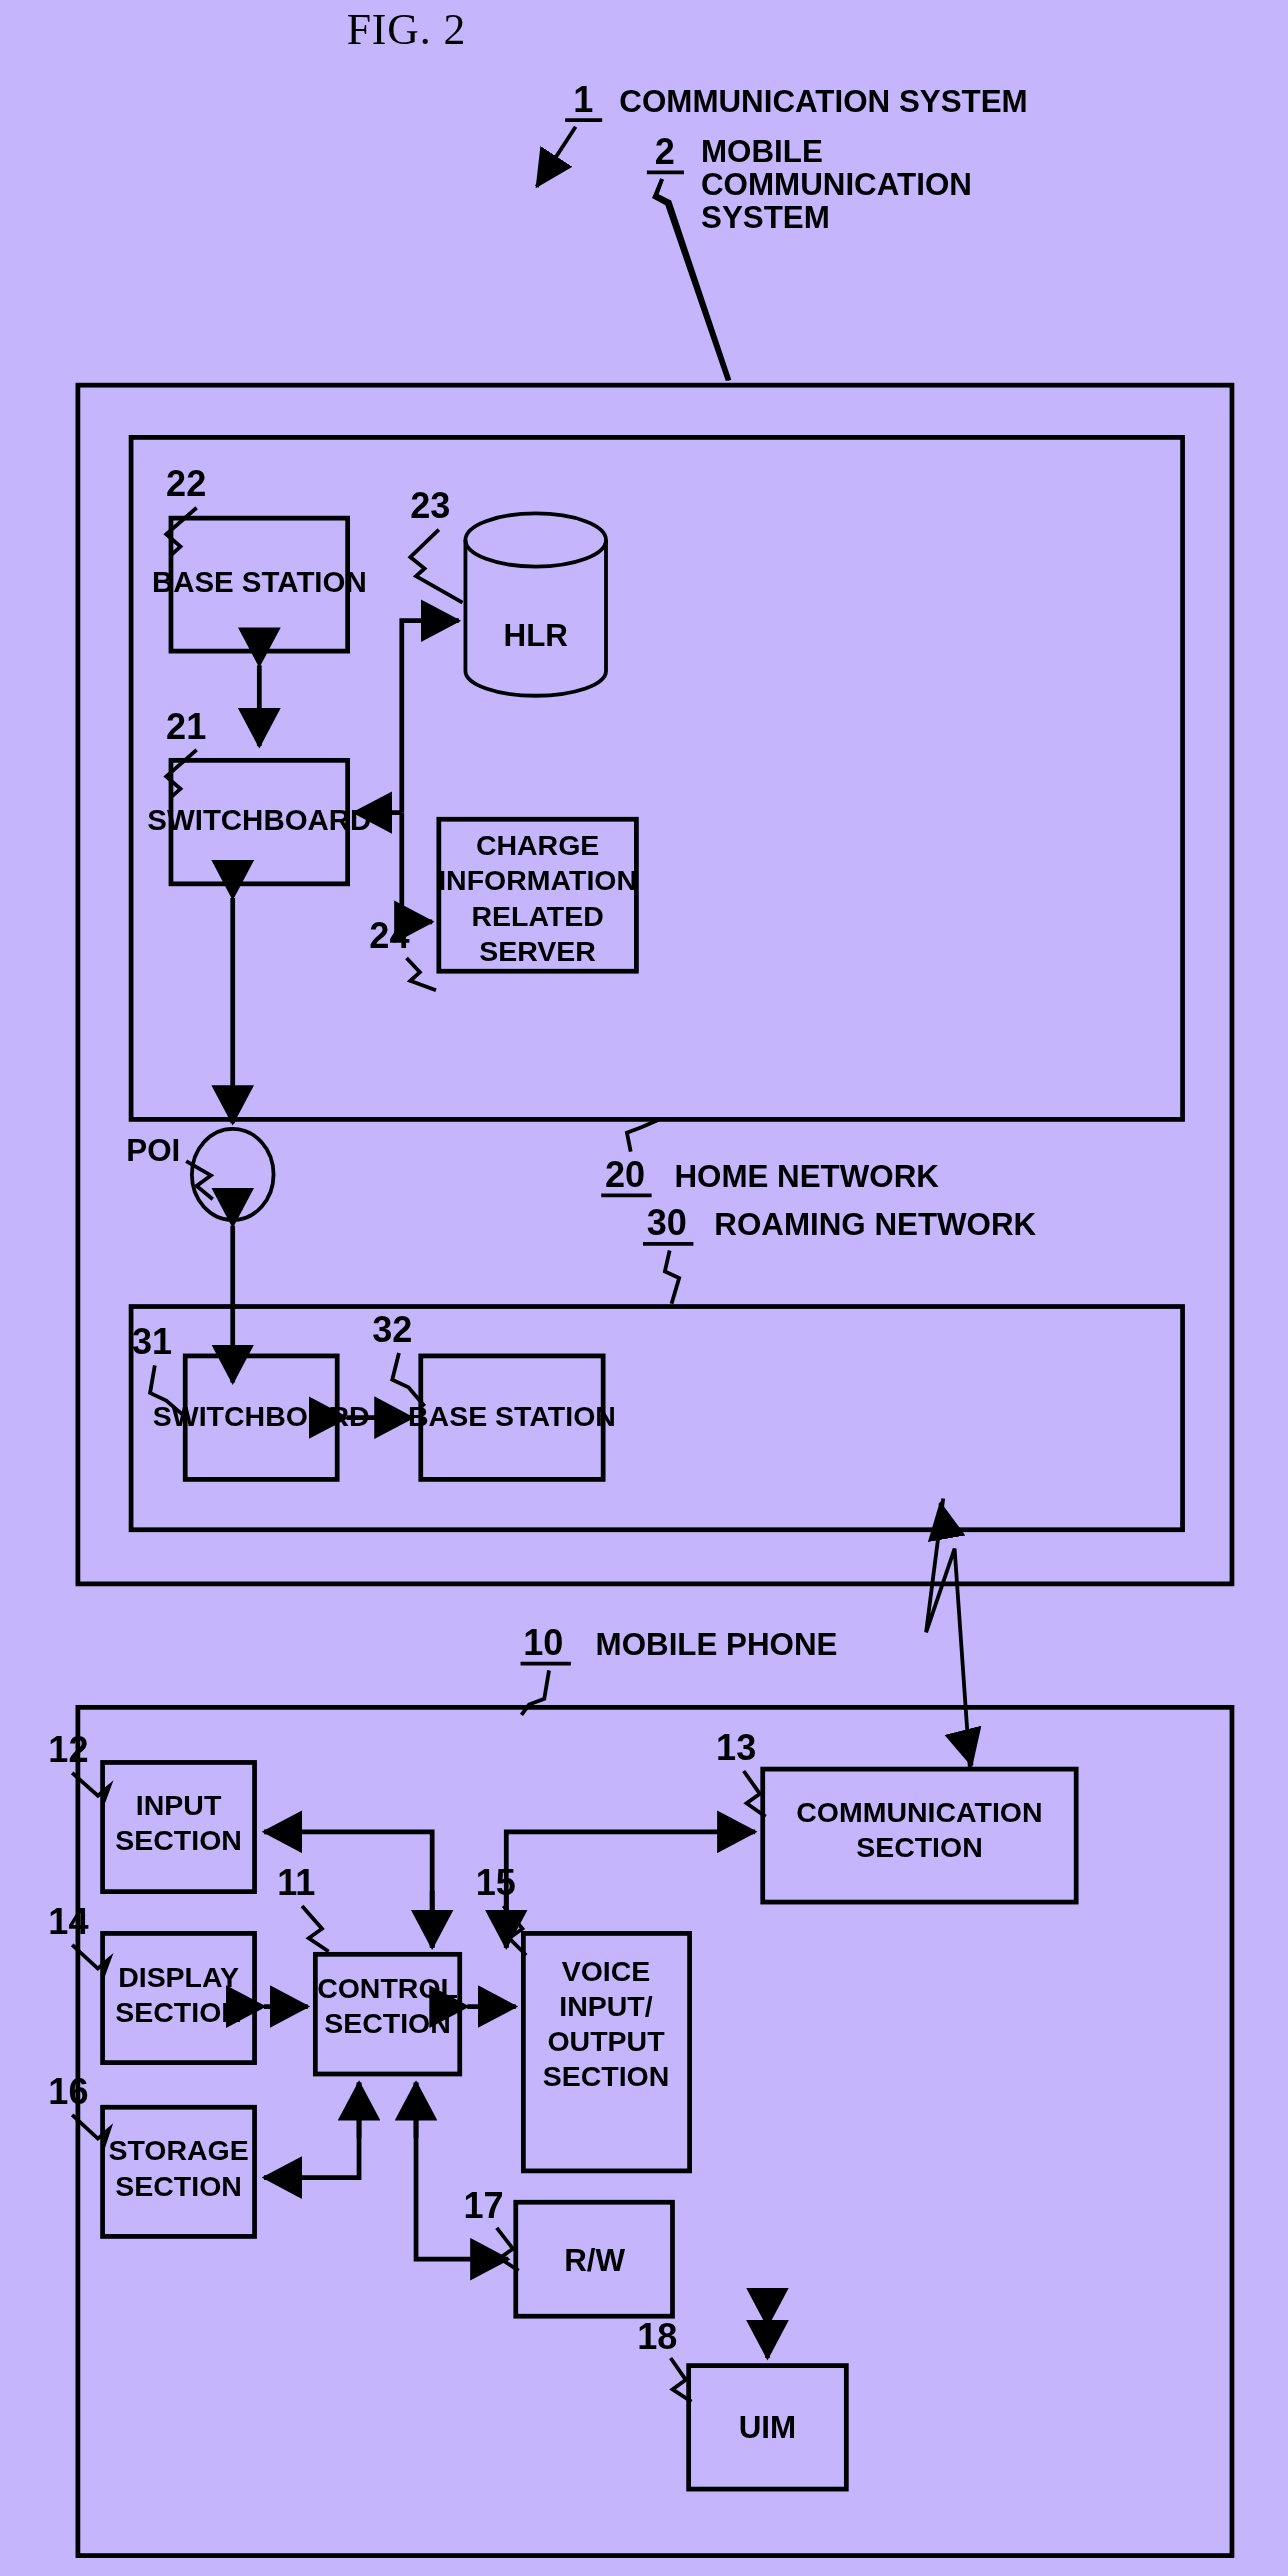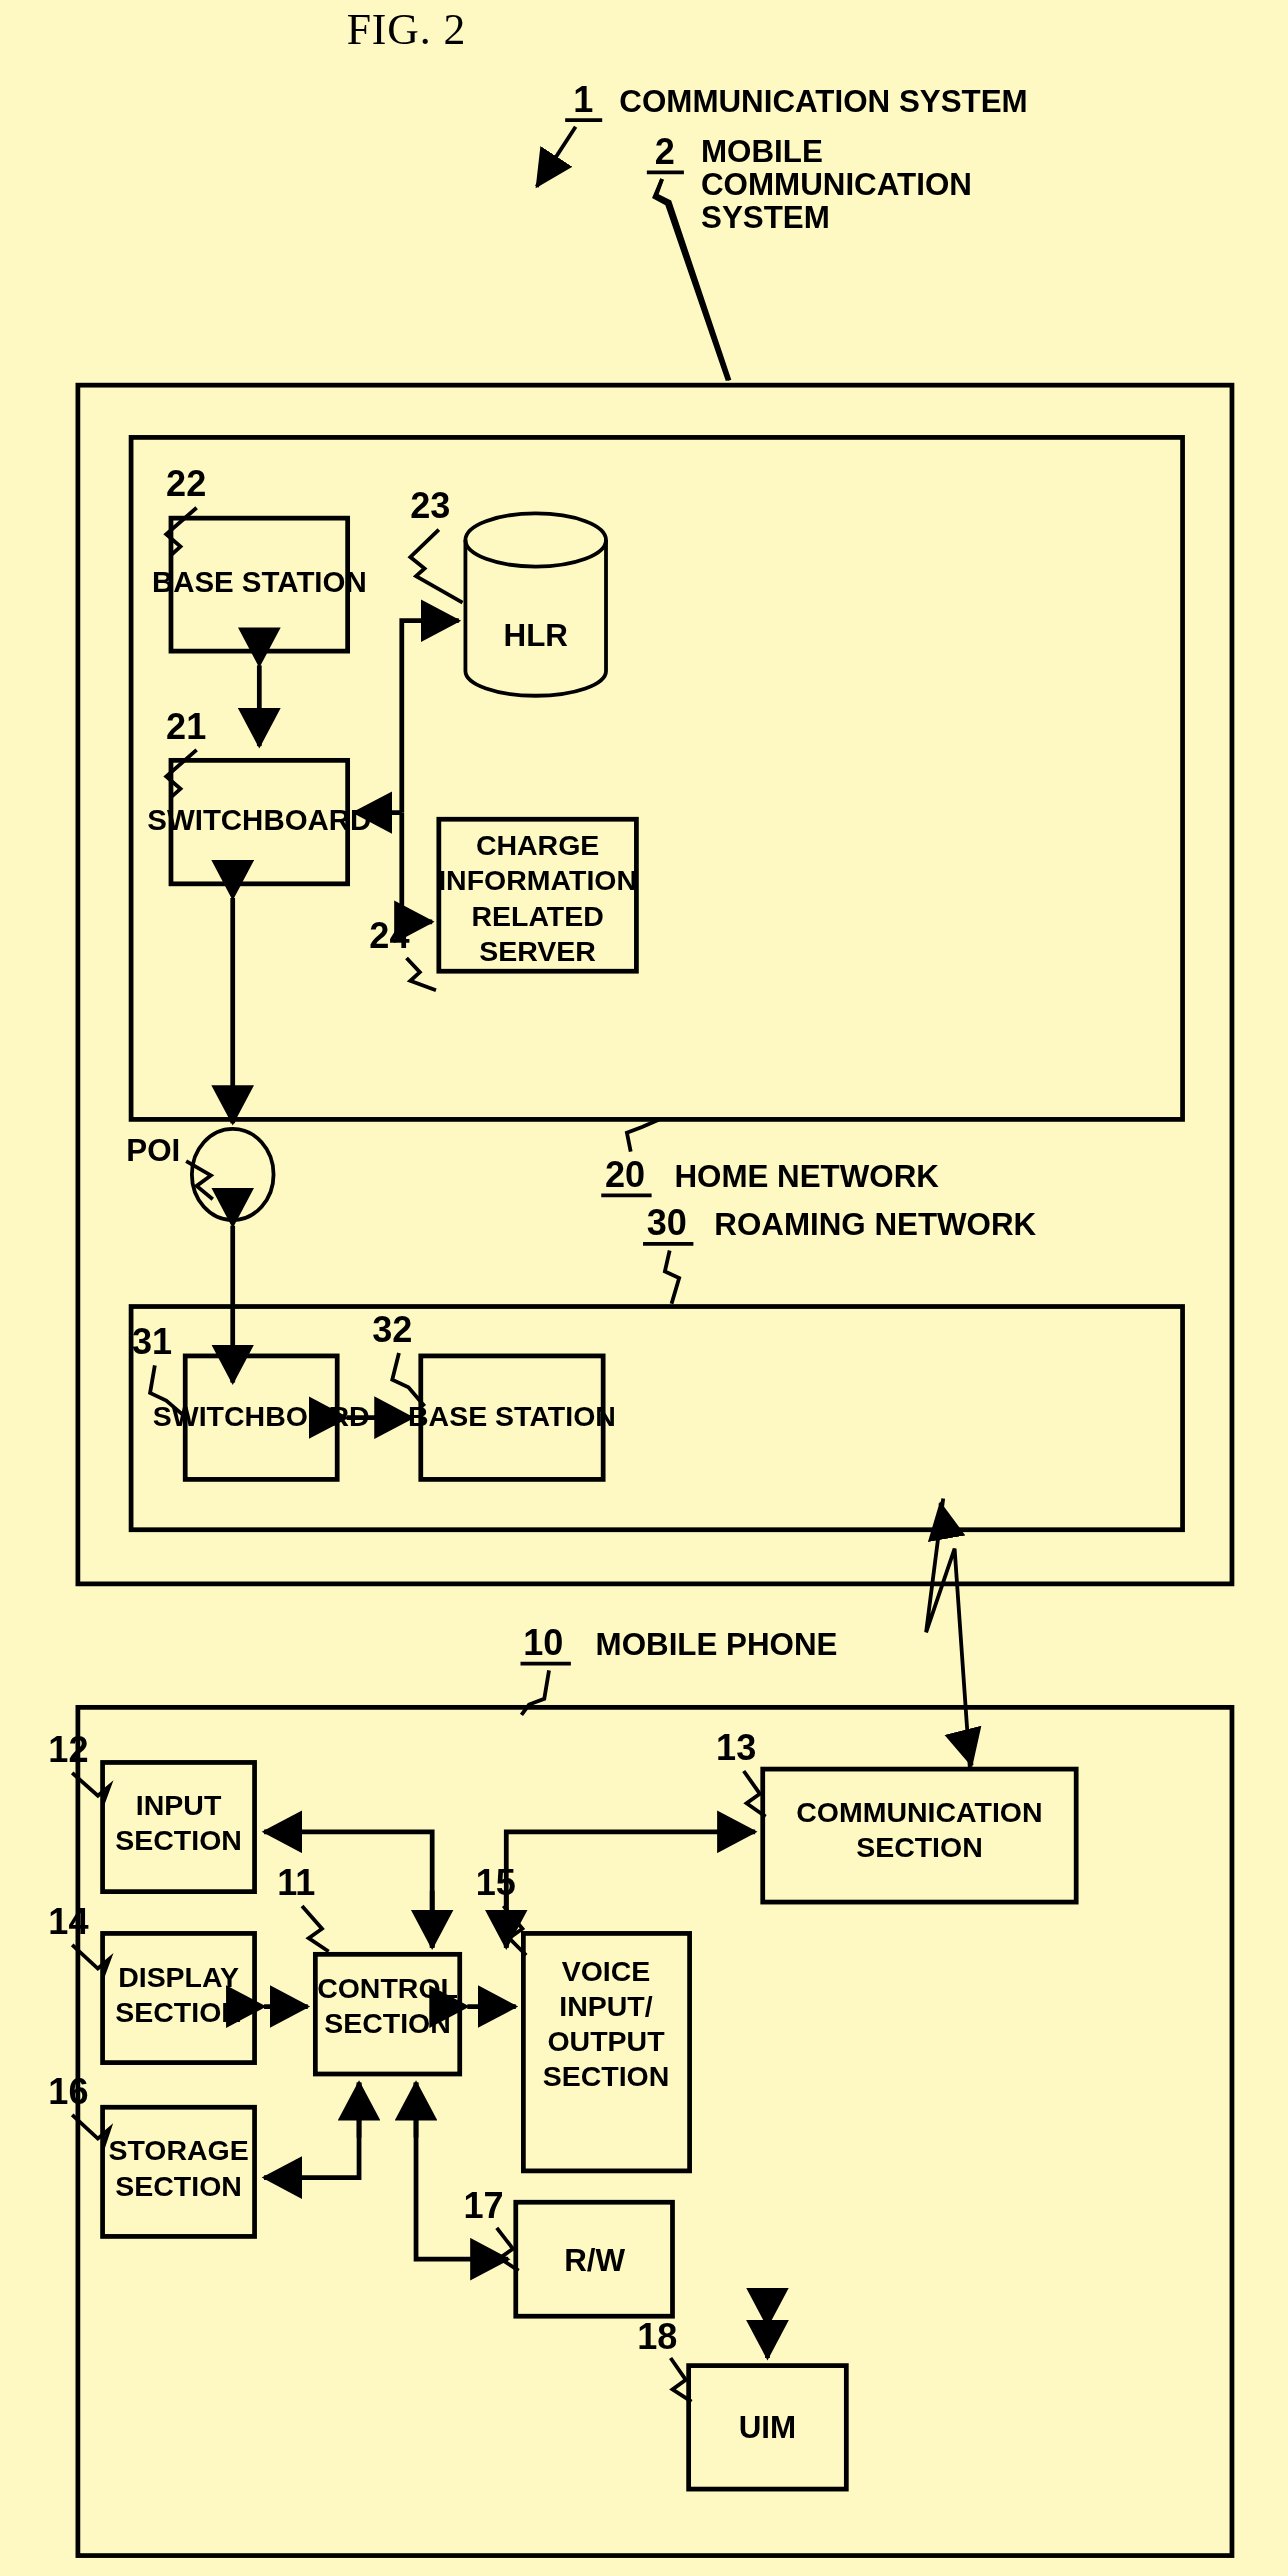--- a/index.html
+++ b/index.html
@@ -1,17 +1,17 @@
 <!DOCTYPE html>
 <html style="font-size:15px"><head>
 <meta charset="utf-8">
 <style>
   html,body{margin:0;padding:0;background:#fff;}
   body{width:1288px;height:2576px;font-family:"Liberation Sans",sans-serif;}
-  #fig{position:relative;width:1288px;height:2576px;overflow:hidden;background:#fef9c3;}
+  #fig{position:relative;width:1288px;height:2576px;overflow:hidden;background:#c4b5fd;}
   svg{display:block;}
   .bx{fill:none;stroke:#000;stroke-width:5;}
   .bx-thin{fill:none;stroke:#000;stroke-width:4;}
   .ln{stroke:#000;stroke-width:5;fill:none;}
   .ln-thin{stroke:#000;stroke-width:4;fill:none;}
   .lead{stroke:#000;stroke-width:4;fill:none;}
   .blktxt{font-family:"Liberation Sans",sans-serif;font-weight:bold;fill:#000;text-anchor:middle;}
   .t30{font-size:30px;}
   .t31{font-size:31px;}
   .t33{font-size:33px;}

